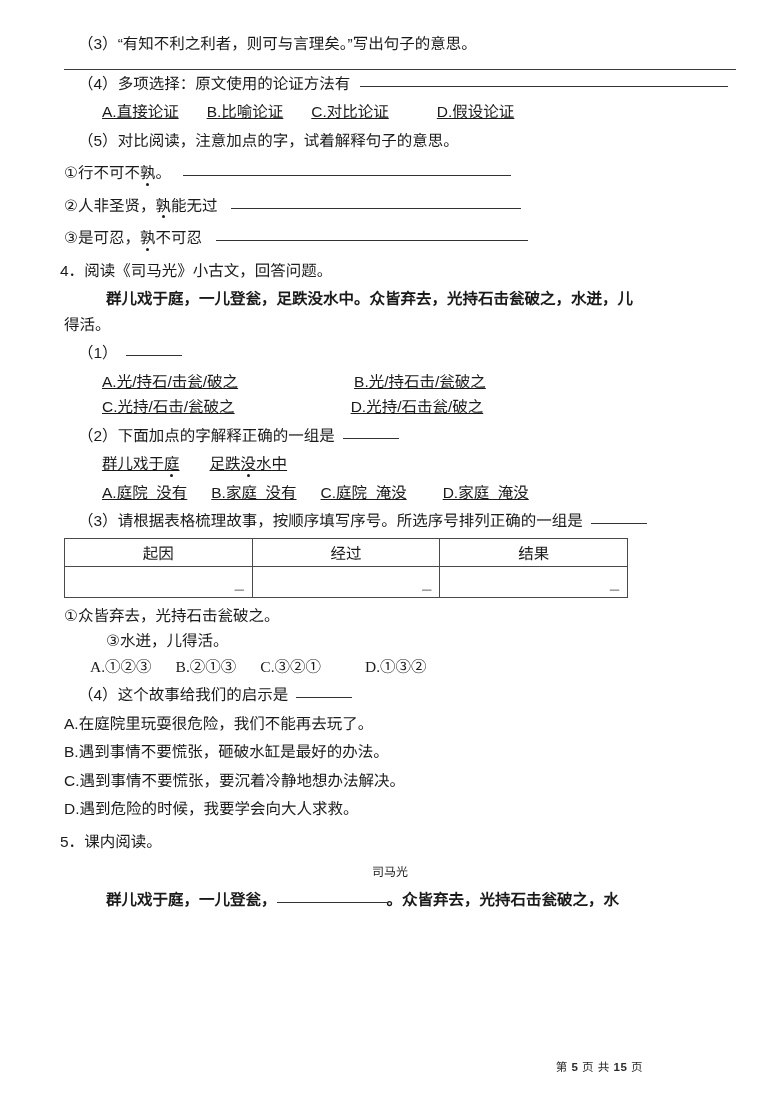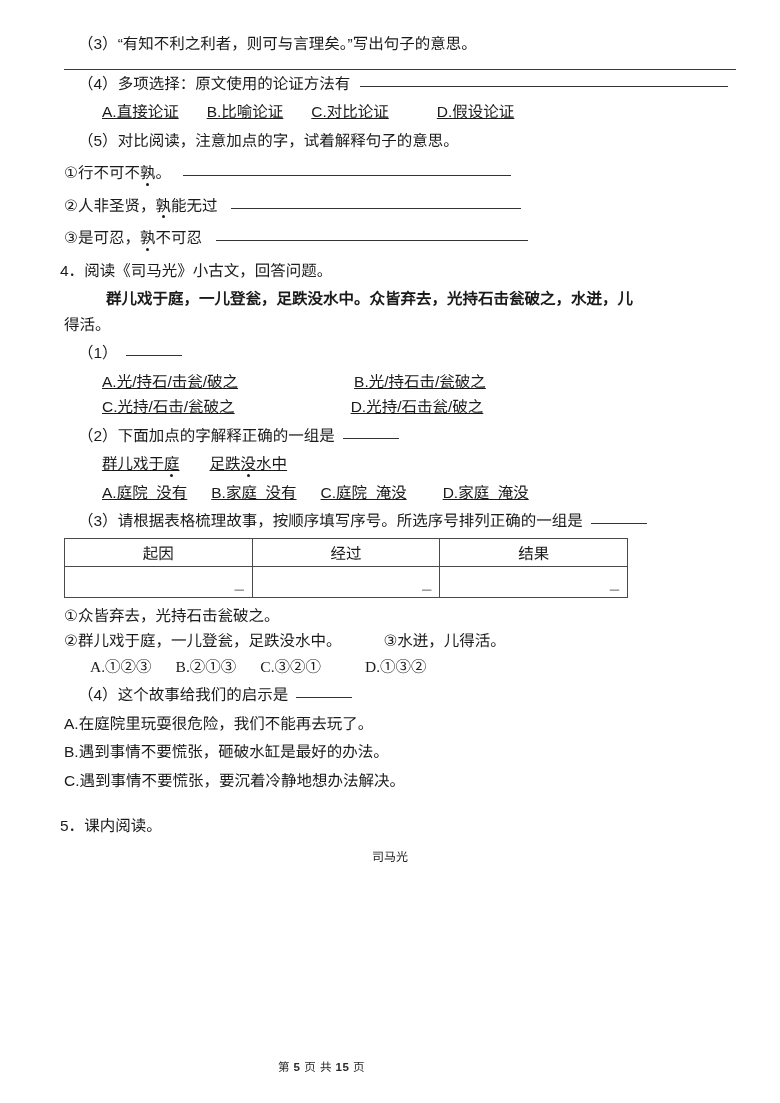--- a/index.html
+++ b/index.html
@@ -114,21 +114,21 @@
     text-align: center;
     font-size: 12px;
   }
 
   
   .footer {
     position: absolute;
     left: 0;
     top: 1058px;
     width: 643px;
-    text-align: center;
+    text-align: right;
     font-size: 11.5px;
     color: #2a2a2a;
     letter-spacing: 0.5px;
   }
   .footer b { font-weight: bold; }
 
   
   .gap-xs { height: 6px; }
   .gap-s  { height: 10px; }
   .gap-m  { height: 13px; }
@@ -306,21 +306,20 @@
 
   <div class="gap-s"></div>
 
   <div class="line ind-none">
     <span class="txt">①众皆弃去，光持石击瓮破之。</span>
   </div>
 
   <div class="gap-s"></div>
 
   <div class="line ind-none">
-    <span class="txt">②群儿戏于庭，一儿登瓮，足跌没水中。</span>
     <span style="width:42px"></span>
     <span class="txt">③水迸，儿得活。</span>
   </div>
 
   <div class="gap-s"></div>
 
   <div class="line ind-circ">
     <span style="width:26px"></span>
     <span class="txt">A.①②③</span>
     <span style="width:24px"></span>
@@ -346,34 +345,42 @@
   </div>
   <div class="gap-m"></div>
   <div class="line ind-none">
     <span class="txt">B.遇到事情不要慌张，砸破水缸是最好的办法。</span>
   </div>
   <div class="gap-m"></div>
   <div class="line ind-none">
     <span class="txt">C.遇到事情不要慌张，要沉着冷静地想办法解决。</span>
   </div>
   <div class="gap-m"></div>
+  <div class="line ind-none">
+    <span class="txt">D.遇到危险的时候，我要学会向大人求救。</span>
+  </div>
 
   <div class="gap-l"></div>
 
   <div class="line ind-num">
     <span class="txt">5．</span>
       <span class="txt">课内阅读。</span>
   </div>
 
   <div class="gap-m"></div>
 
   <div class="centered">司马光</div>
 
   <div class="gap-m"></div>
 
+  <div class="line ind-body">
+    <span class="txt">群儿戏于庭，一儿登瓮，</span>
+    <span class="blank blank-md"></span>
+    <span class="txt">。众皆弃去，光持石击瓮破之，水</span>
+  </div>
 
 </div>
 
 <div class="footer">
   <span>第</span>
   <b>5</b>
   <span>页 共</span>
   <b>15</b>
   <span>页</span>
 </div>

